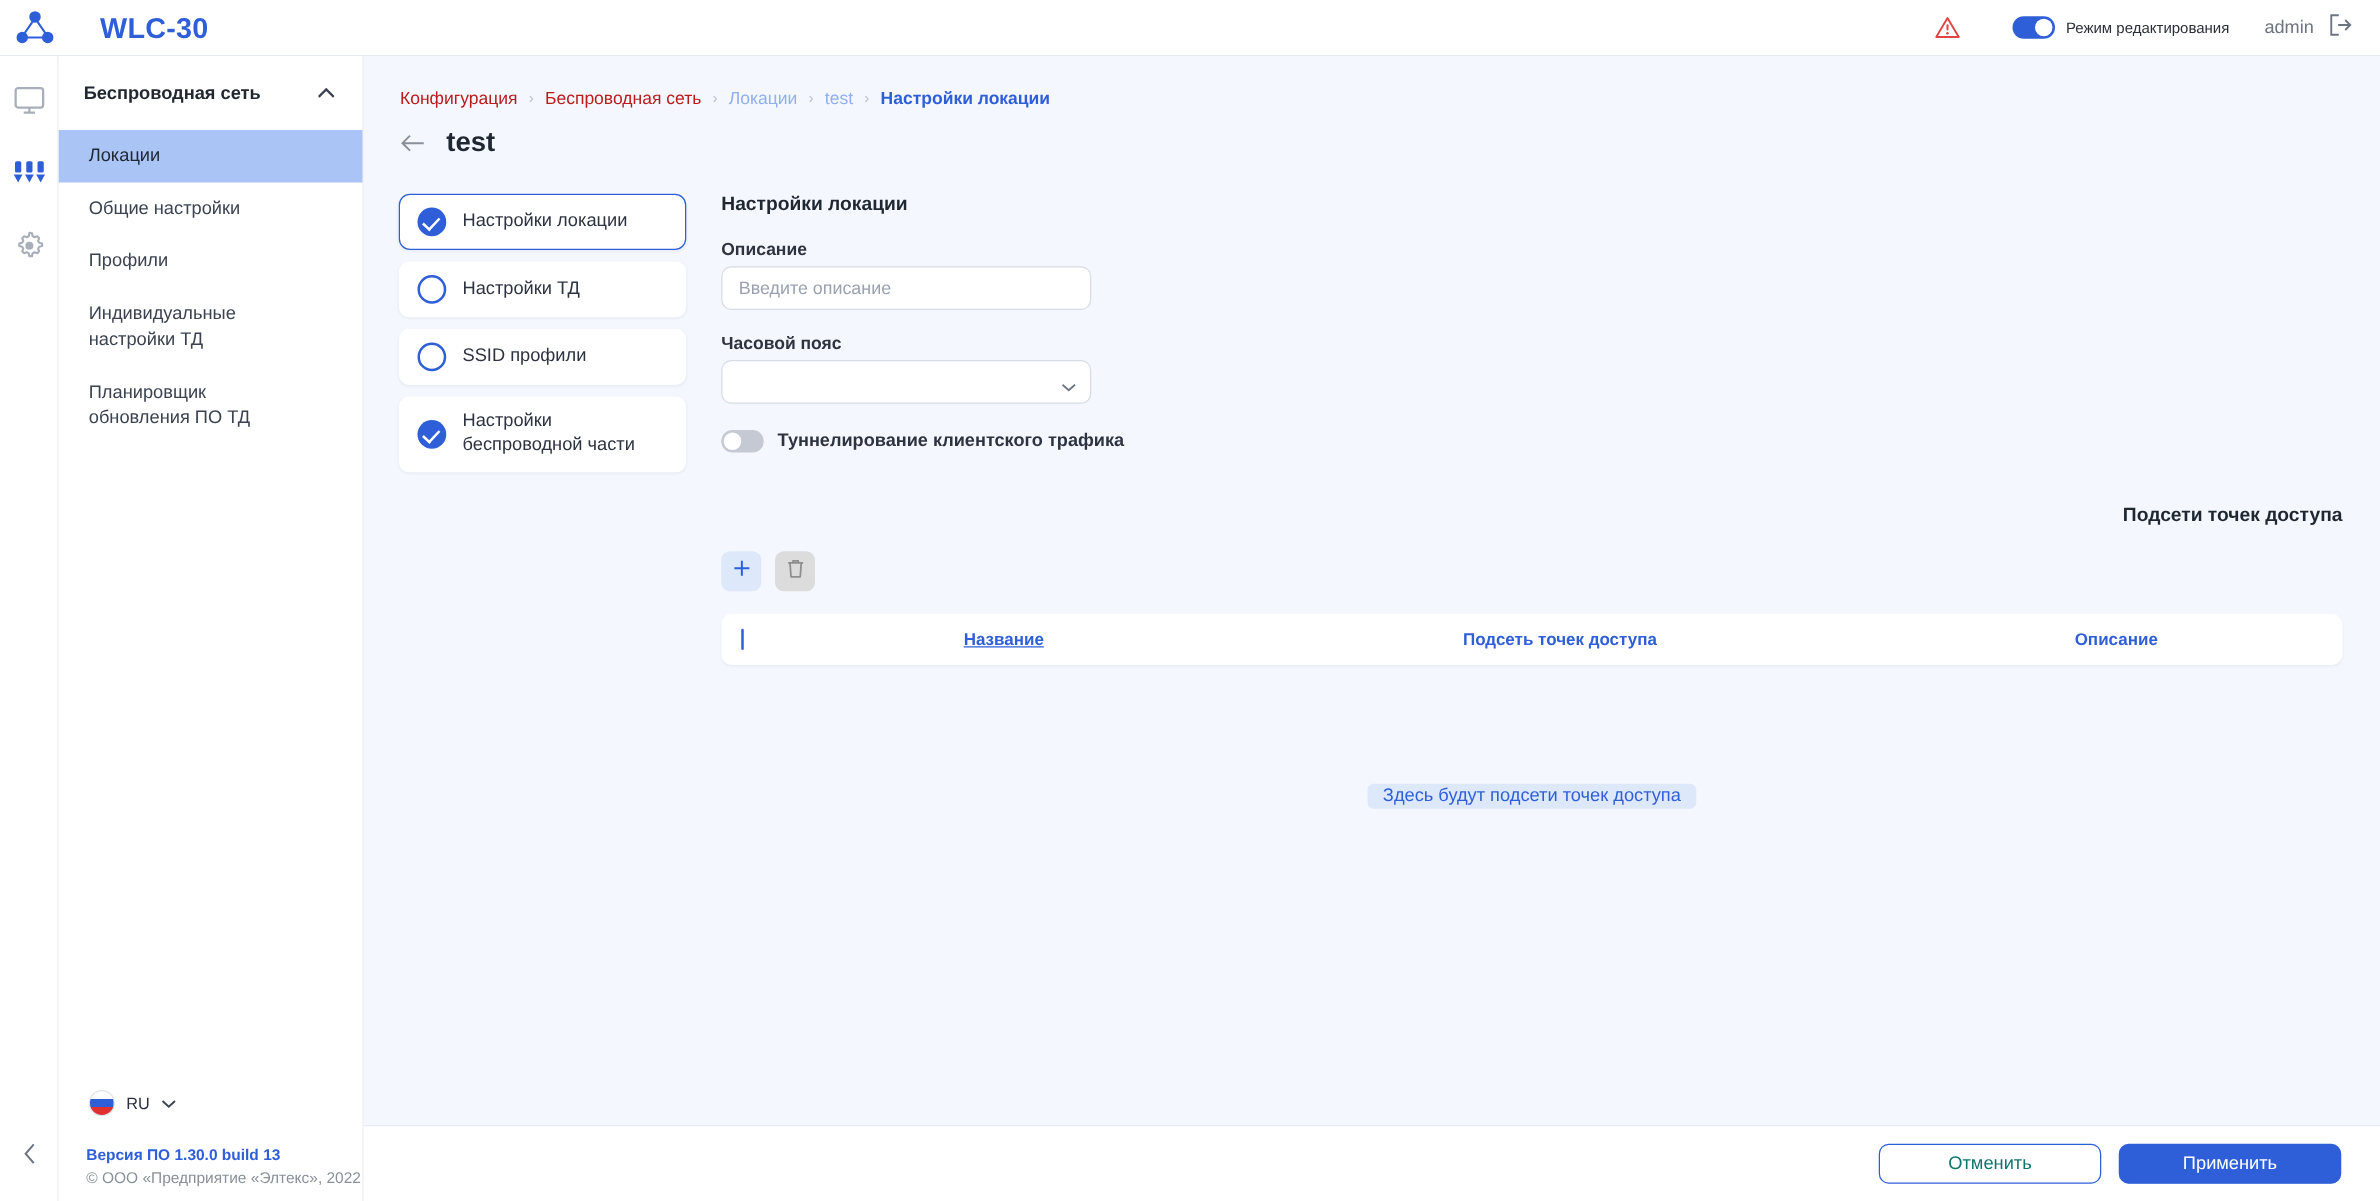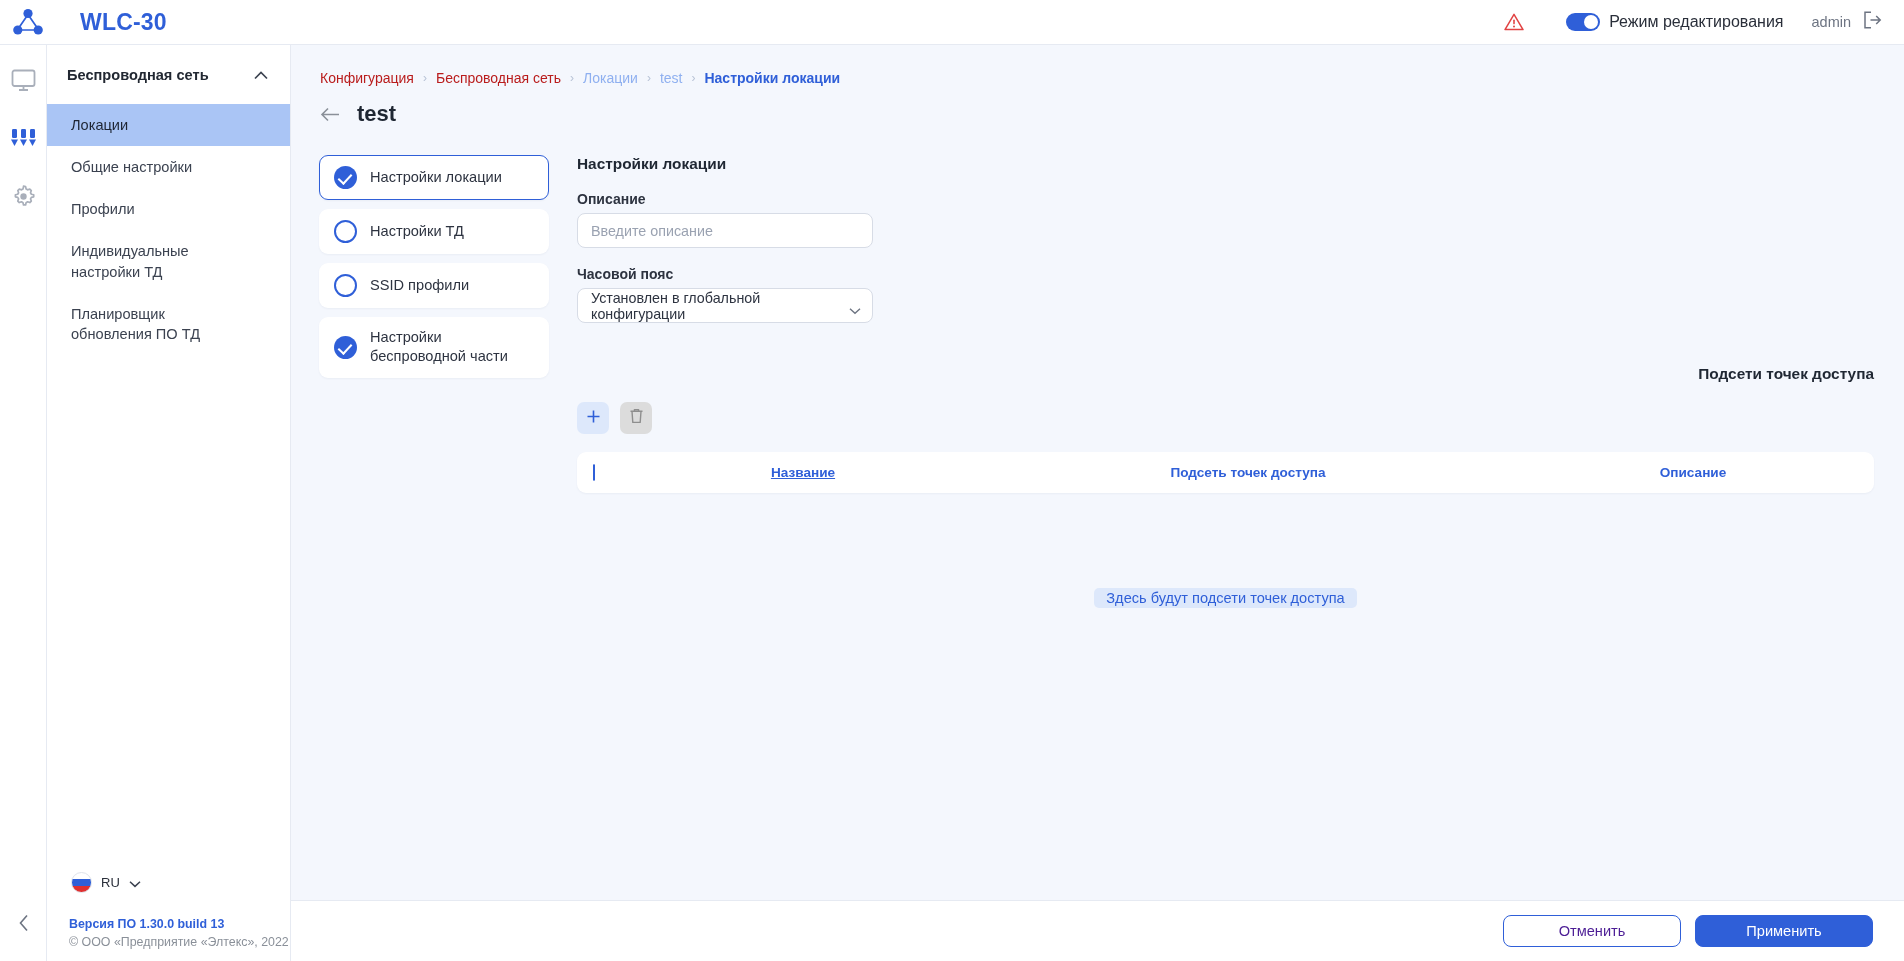--- a/index.html
+++ b/index.html
@@ -34,21 +34,21 @@
   .switch {
     width: 34px; height: 18px; border-radius: 9px; position: relative;
     background: #2f5fd8; flex: none;
   }
   .switch .knob {
     position: absolute; top: 2px; left: 18px; width: 14px; height: 14px;
     border-radius: 50%; background: #fff;
   }
   .switch.off { background: #c4c9d4; }
   .switch.off .knob { left: 2px; }
-  #edit-mode-label { font-size: 16px; color: #2a2f3a; }
+  #edit-mode-label { font-size: 12px; color: #2a2f3a; }
   #admin-name { font-size: 14.5px; color: #6d7482; margin-right: 12px; }
 
   
   #icon-rail {
     position: absolute; top: 45px; left: 0; width: 47px; height: 916px;
     background: #fff; border-right: 1px solid #e6eaf2;
   }
   .rail-icon {
     width: 47px; height: 58px; display: flex; align-items: center; justify-content: center;
   }
@@ -181,21 +181,21 @@
     position: absolute; left: 291px; bottom: 0; width: 1613px; height: 61px;
     background: #ffffff; border-top: 1px solid #e6eaf2;
     display: flex; align-items: center; justify-content: flex-end;
     gap: 14px; padding-right: 31px;
   }
   .btn {
     height: 32px; min-width: 178px; border-radius: 8px; font-size: 14.6px;
     display: flex; align-items: center; justify-content: center; cursor: pointer;
     font-family: inherit;
   }
-  .btn.secondary { background: #fff; border: 1px solid #2f5fd8; color: #4c1d95; }
+  .btn.secondary { background: #fff; border: 1px solid #2f5fd8; color: #0f766e; }
   .btn.primary { background: #2f5fd8; border: 1px solid #2f5fd8; color: #fff; }
 </style>
 </head>
 <body>
 
 <div id="topbar">
   <div id="logo-mark">
     <svg width="30" height="28" viewBox="0 0 30 28">
       <circle cx="15" cy="5.5" r="4.6" fill="#2f5fd8"></circle>
       <circle cx="4.8" cy="22" r="4.6" fill="#2f5fd8"></circle>
@@ -339,28 +339,33 @@
     </div>
 
     <div id="form-col">
       <div class="section-title">Настройки локации</div>
 
       <div class="field-label">Описание</div>
       <input class="text-input" type="text" placeholder="Введите описание" value="" style="">
 
       <div class="field-label">Часовой пояс</div>
       <div class="select-input">
-        <span>Установлен в глобальной конфигурации</span>
         <span class="chev-d">
           <svg width="12" height="8" viewBox="0 0 12 8">
               <path d="M1 1.8 L6 6.2 L11 1.8" fill="none" stroke="#6d7482" stroke-width="1.4"></path>
             </svg>
         </span>
       </div>
 
+      <div class="toggle-row">
+        <span class="switch off">
+            <span class="knob"></span>
+          </span>
+        <span class="toggle-label">Туннелирование клиентского трафика</span>
+      </div>
 
       <div id="subnets-title">Подсети точек доступа</div>
 
       <div id="tool-row">
         <div class="tool-btn add">
           <span>
             <svg width="15" height="15" viewBox="0 0 15 15">
                 <path d="M7.5 1.5 V13.5 M1.5 7.5 H13.5" stroke="#2f5fd8" stroke-width="1.6" fill="none"></path>
               </svg>
           </span>

